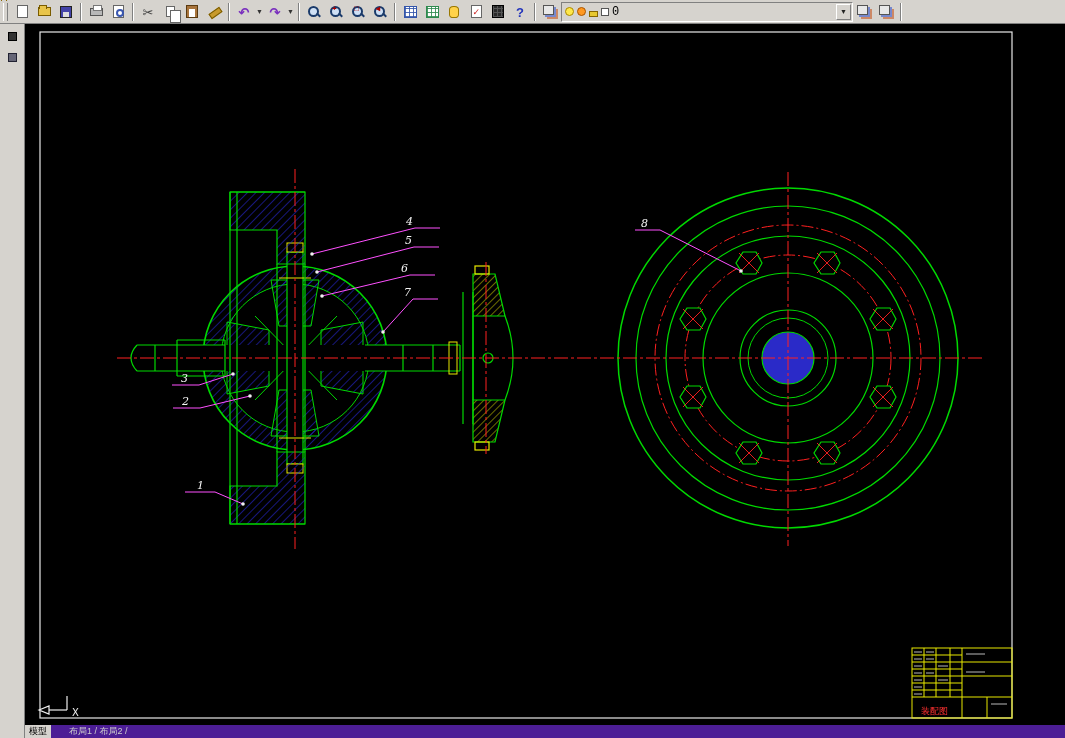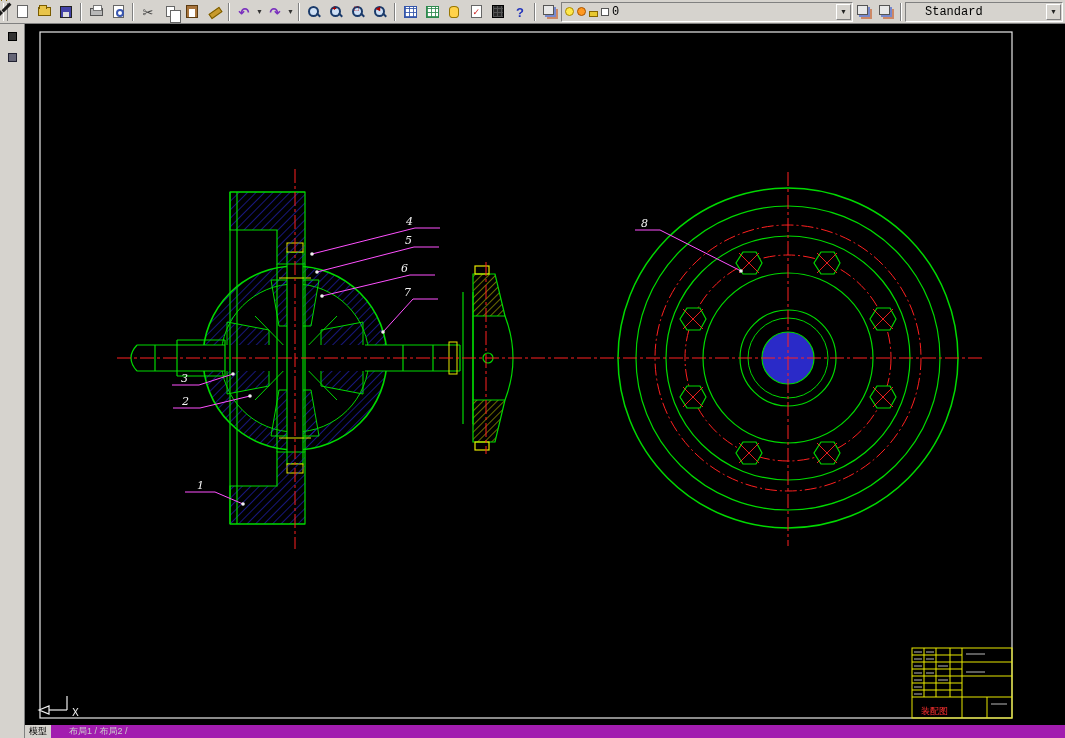--- a/index.html
+++ b/index.html
@@ -75,21 +75,21 @@
 
   
   .lstrip{position:absolute;left:0;top:24px;width:25px;height:714px;background:#d6d3ce;
     border-right:1px solid #808080;}
   .lstrip .mini{width:18px;height:18px;margin:3px auto 0;display:flex;align-items:center;justify-content:center;}
   .mini .sq{width:9px;height:9px;background:#333;border:1px solid #000;}
   .mini .sq2{width:9px;height:9px;background:#667;border:1px solid #223;}
 
   
   .canvas{position:absolute;left:25px;top:24px;width:1040px;height:714px;background:#000;}
-  .tabbar{position:absolute;left:0;bottom:0;height:13px;width:100%;background:#a21caf;
+  .tabbar{position:absolute;left:0;bottom:0;height:13px;width:100%;background:#4c1d95;
     display:flex;align-items:flex-start;overflow:hidden;font-size:9px;}
   .tabbar .chip{background:#d6d3ce;color:#000;padding:0 4px;height:13px;line-height:12px;}
   .tabbar .rest{color:#ccc;padding-left:18px;line-height:12px;white-space:nowrap;}
 </style>
 </head>
 <body>
 
 <div class="tb">
   <div class="grip"></div>
 
@@ -185,26 +185,20 @@
   </div>
 
   <div class="btn">
       <span class="i i-layers"></span>
     </div>
   <div class="btn">
       <span class="i i-layers"></span>
     </div>
   <div class="sep"></div>
 
-  <div class="combo" style="flex:1;">
-    <span class="i i-pen"></span>
-    <span class="val" style="font-family:'Liberation Mono',monospace;">Standard</span>
-    <span class="spacer"></span>
-    <span class="cbtn">▼</span>
-  </div>
 </div>
 
 <div class="lstrip">
   <div class="mini">
       <span class="sq"></span>
     </div>
   <div class="mini">
       <span class="sq2"></span>
     </div>
 </div>

